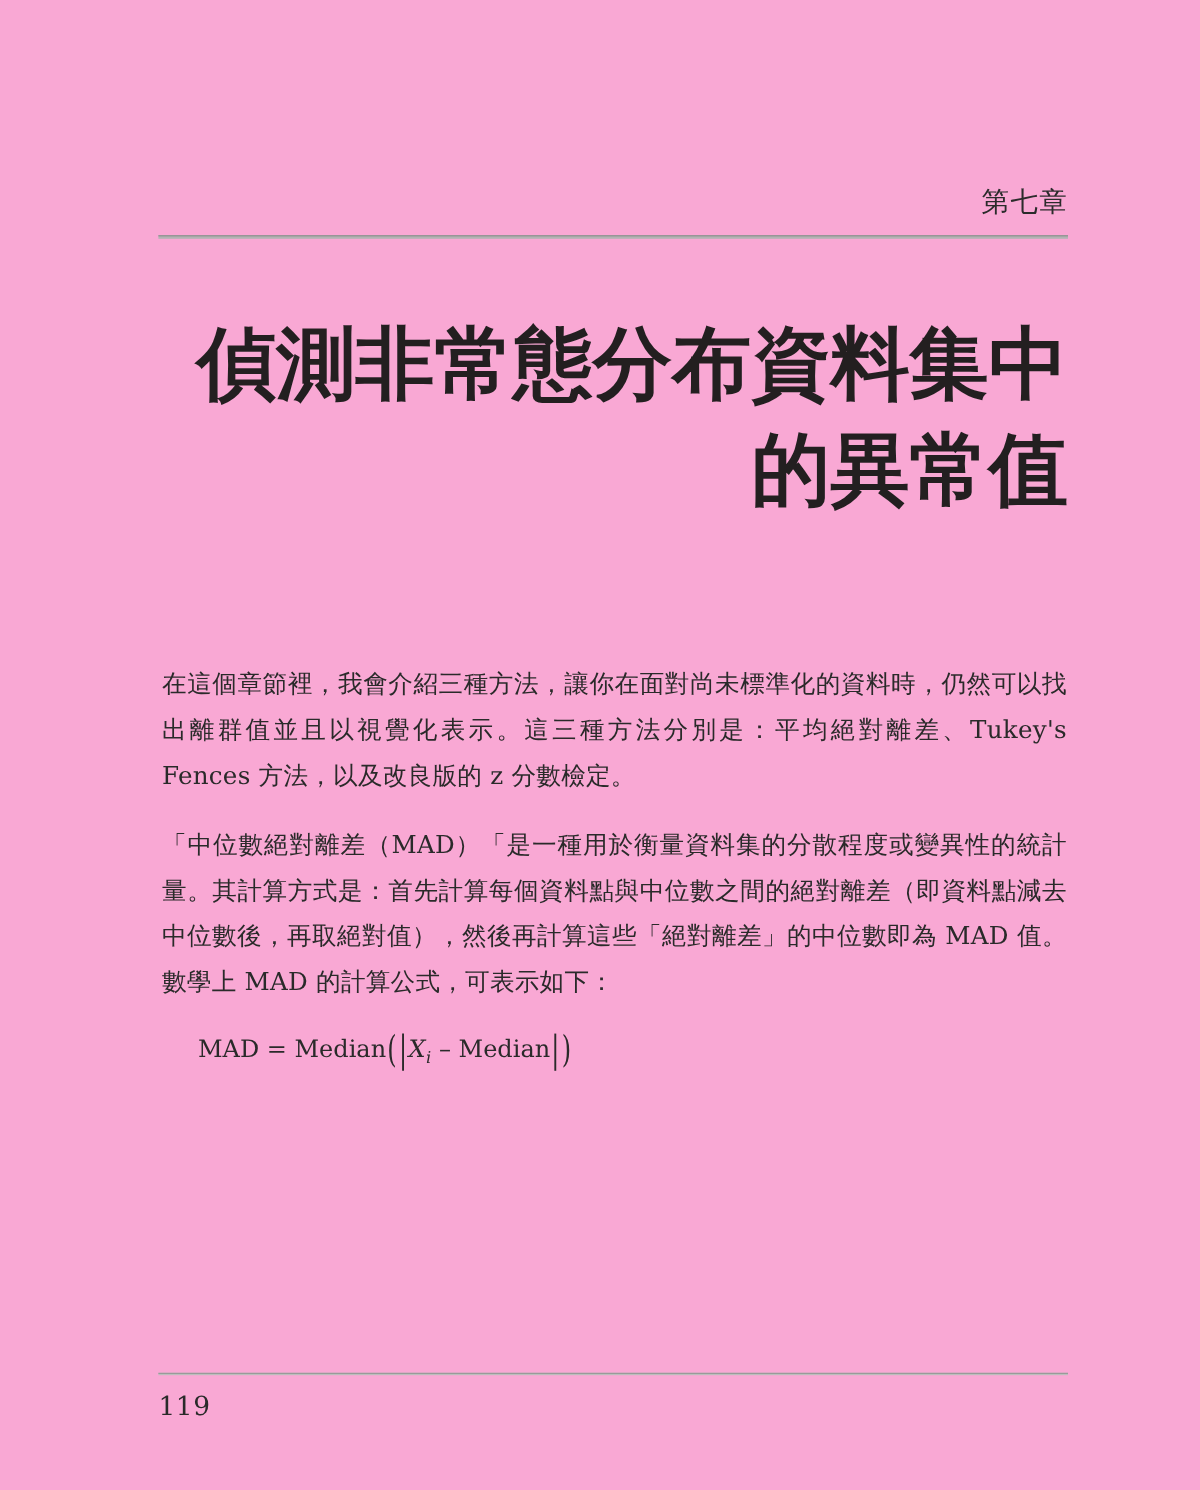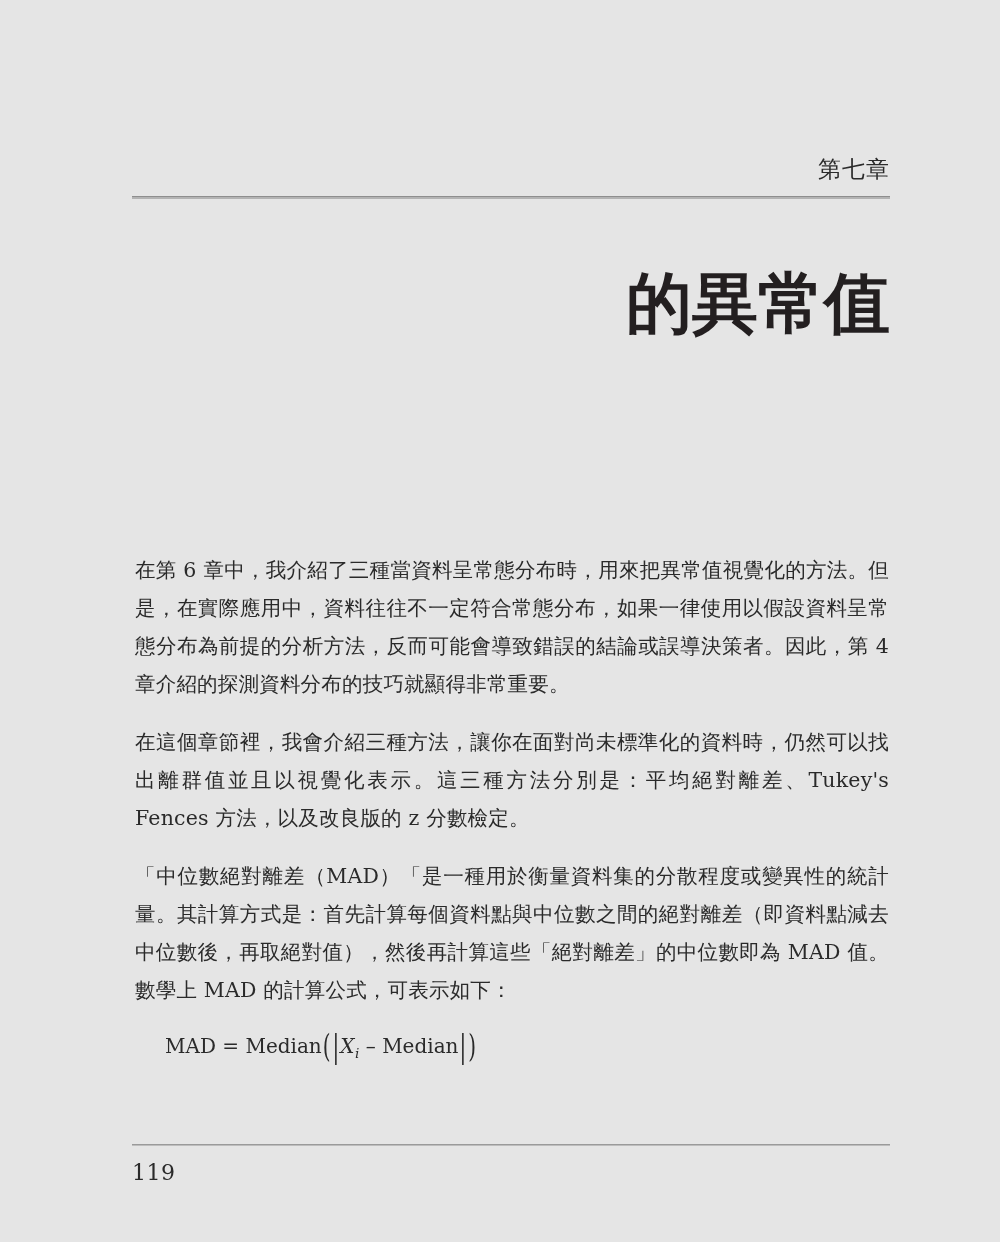--- a/index.html
+++ b/index.html
@@ -4,21 +4,21 @@
 <style>
   html, body {
     margin: 0;
     padding: 0;
     background: #ffffff;
   }
   .page {
     position: relative;
     width: 1000px;
     height: 1242px;
-    background: #e5e5e5;
+    background: #f9a8d4;
     overflow: hidden;
     font-family: "DejaVu Serif", "Liberation Serif", serif;
     color: #231f20;
   }
 
   
   .chapter-head {
     position: absolute;
     left: 132px;
     top: 156px;
@@ -127,26 +127,26 @@
 </head>
 <body>
 
 <div class="page">
 
   <div class="chapter-head">第七章</div>
 
   <div class="rule rule-top"></div>
 
   <h1 class="chapter-title">
+    <span class="tl">偵測非常態分布資料集中</span>
     <span class="tl">的異常值</span>
   </h1>
 
   <div class="body-col">
 
-    <p class="para">在第 6 章中，我介紹了三種當資料呈常態分布時，用來把異常值視覺化的方法。但是，在實際應用中，資料往往不一定符合常態分布，如果一律使用以假設資料呈常態分布為前提的分析方法，反而可能會導致錯誤的結論或誤導決策者。因此，第 4 章介紹的探測資料分布的技巧就顯得非常重要。</p>
 
     <p class="para">在這個章節裡，我會介紹三種方法，讓你在面對尚未標準化的資料時，仍然可以找出離群值並且以視覺化表示。這三種方法分別是：平均絕對離差、Tukey's Fences 方法，以及改良版的 z 分數檢定。</p>
 
 
     <p class="para">「中位數絕對離差（MAD）「是一種用於衡量資料集的分散程度或變異性的統計量。其計算方式是：首先計算每個資料點與中位數之間的絕對離差（即資料點減去中位數後，再取絕對值），然後再計算這些「絕對離差」的中位數即為 MAD 值。數學上 MAD 的計算公式，可表示如下：</p>
 
     <div class="formula">
       <span>MAD = Median</span><span class="bigp">(</span><span class="bar">|</span><span class="var">X</span><span class="sub">i</span><span> – </span><span>Median</span><span class="bar">|</span><span class="bigp">)</span>
     </div>
 

